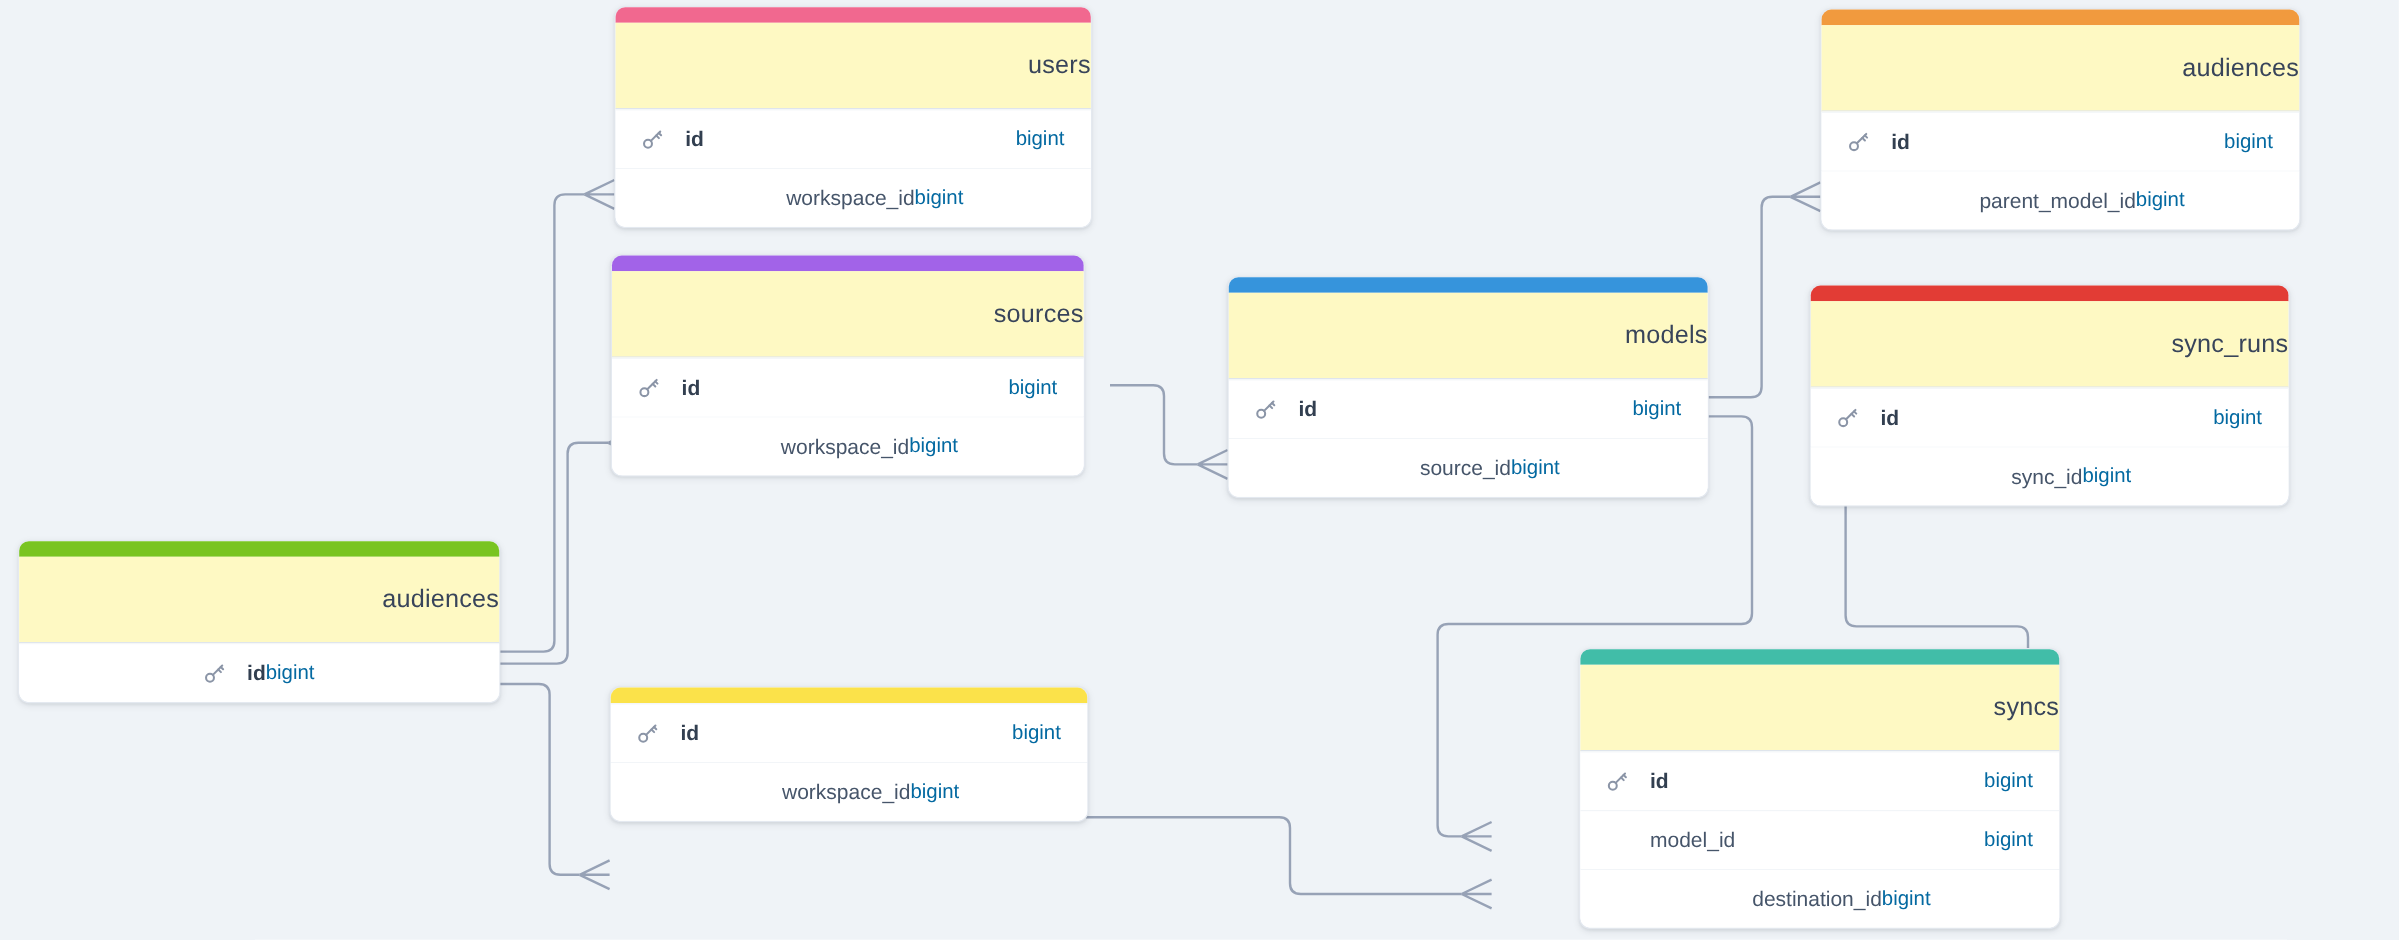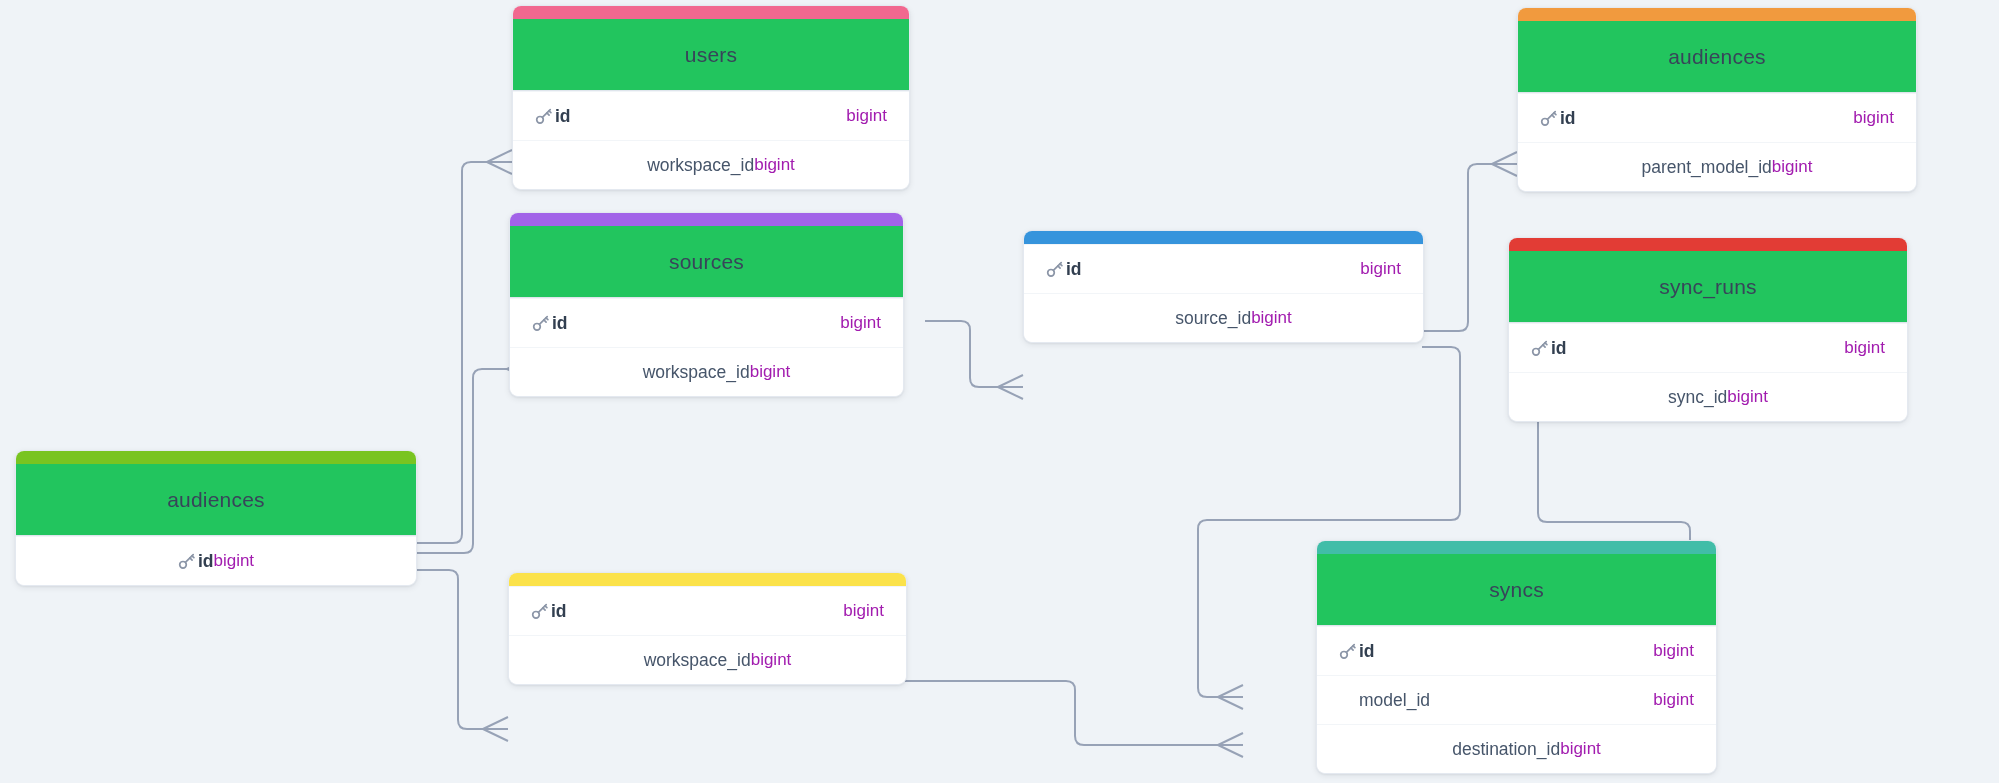--- a/index.html
+++ b/index.html
@@ -6,35 +6,35 @@
   body{font-family:"Liberation Sans","DejaVu Sans",sans-serif;}
   .canvas{position:relative;overflow:hidden;}
   .rel-svg{position:absolute;left:0;top:0;z-index:1;}
   .table-card{
     position:absolute;z-index:2;background:#ffffff;border-radius:9px;
     border:1px solid #e4e9f0;
     box-shadow:0 1px 2px rgba(16,24,40,.05),0 2px 6px rgba(16,24,40,.08);
   }
   .color-bar{height:13px;border-radius:8px 8px 0 0;}
   .card-header{
-    height:71px;display:flex;align-items:center;justify-content:center;
-    background:#22c55e;border-bottom:1px solid #dfe5ec;
+    height:71px;display:flex;align-items:center;justify-content:flex-end;
+    background:#fef9c3;border-bottom:1px solid #dfe5ec;
   }
   .card-title{font-size:21px;font-weight:500;color:#38445a;letter-spacing:.2px;}
   .col-row{
     height:48px;display:flex;align-items:center;justify-content:space-between;
     padding:0 22px 0 20px;background:#fff;border-top:1px solid #f2f5f8;
   }
   .col-row:first-of-type{border-top:none;}
   .col-row:last-child{border-radius:0 0 9px 9px;justify-content:center;}
-  .row-left{display:flex;align-items:center;gap:0;min-width:0;}
+  .row-left{display:flex;align-items:center;gap:16px;min-width:0;}
   .icon-slot{width:22px;height:20px;display:inline-flex;align-items:center;justify-content:center;flex:0 0 22px;}
   .col-name{font-size:17.5px;color:#46556a;white-space:nowrap;}
   .col-name.pk{font-weight:700;color:#323f50;}
-  .col-type{font-size:17px;color:#a21caf;white-space:nowrap;}
+  .col-type{font-size:17px;color:#0369a1;white-space:nowrap;}
 </style>
 </head>
 <body>
 
 <div class="canvas" style="width: 1999px; height: 783px; background: rgb(239, 243, 247);">
     <svg width="1999" height="783" viewBox="0 0 1999 783" class="rel-svg">
       <g fill="none" stroke="#97a2b6" stroke-width="2">
         <path d="M415 543 L453 543 Q462 543 462 534 L462 171 Q462 162 471 162 L487 162"></path>
         <path d="M487 162 L512 150 M487 162 L512 162 M487 162 L512 174"></path>
       </g>
@@ -143,20 +143,23 @@
       <div class="col-row">
         <span class="row-left">
           <span class="icon-slot"></span>
           <span class="col-name">workspace_id</span>
         </span>
         <span class="col-type">bigint</span>
       </div>
     </div>
     <div class="table-card" style="left: 1023px; top: 230px; width: 399px;">
       <div class="color-bar" style="background: rgb(54, 148, 220);"></div>
+      <div class="card-header">
+        <span class="card-title">models</span>
+      </div>
       <div class="col-row">
         <span class="row-left">
           <span class="icon-slot">
             <svg viewBox="0 0 20 20" width="20" height="20" fill="none" stroke="#8b95a7" stroke-width="1.7" stroke-linecap="round" stroke-linejoin="round">
               <circle cx="6" cy="13.8" r="3.3"></circle>
               <path d="M8.4 11.4 L16.2 3.6"></path>
               <path d="M12.9 6.9 L15.1 9.1"></path>
               <path d="M15 4.8 L16.9 6.7"></path>
             </svg>
           </span>

